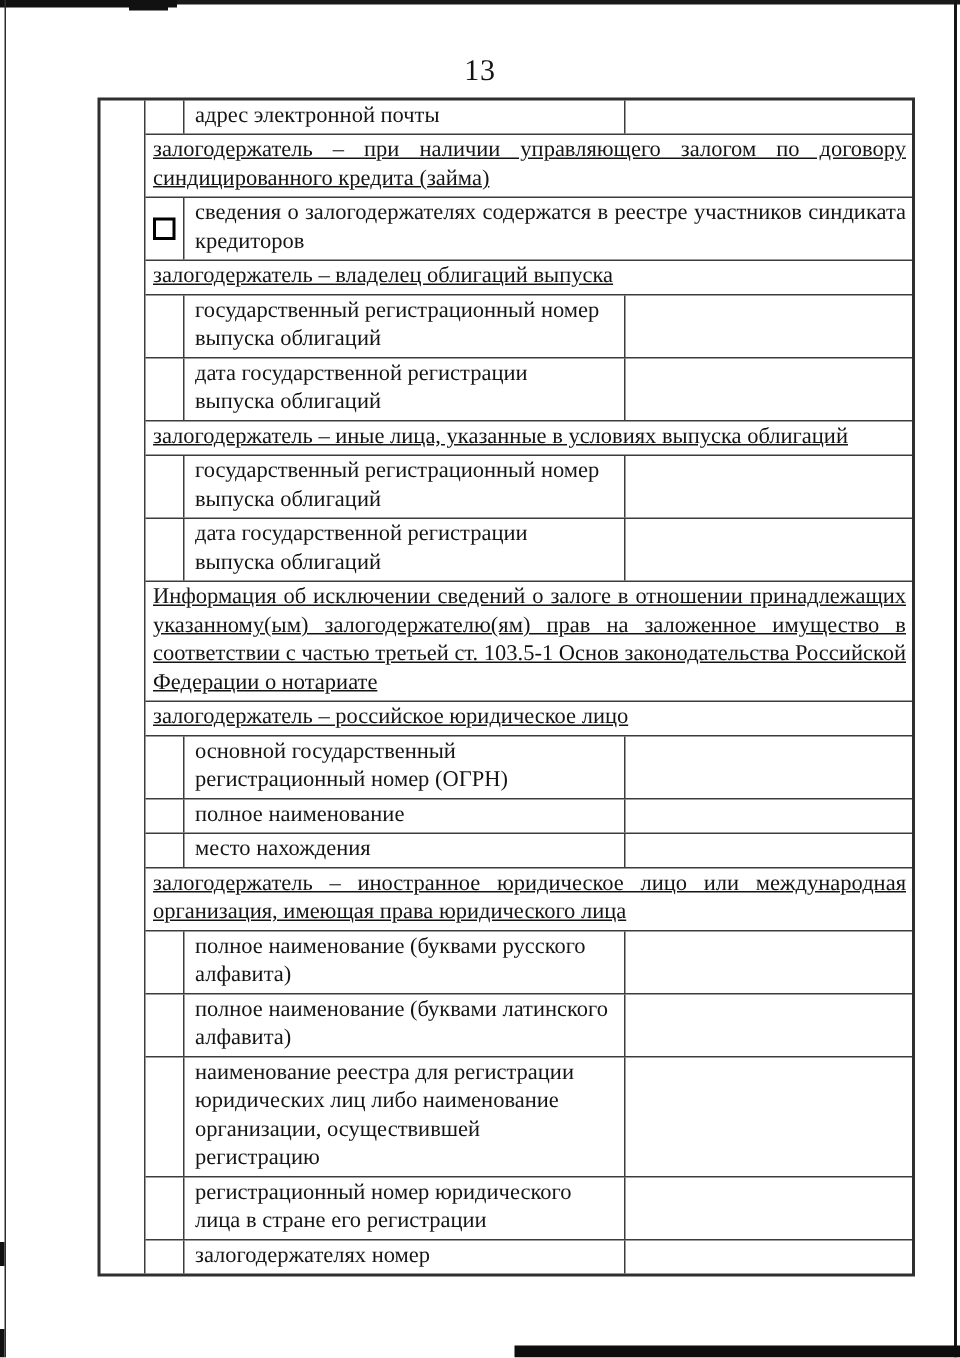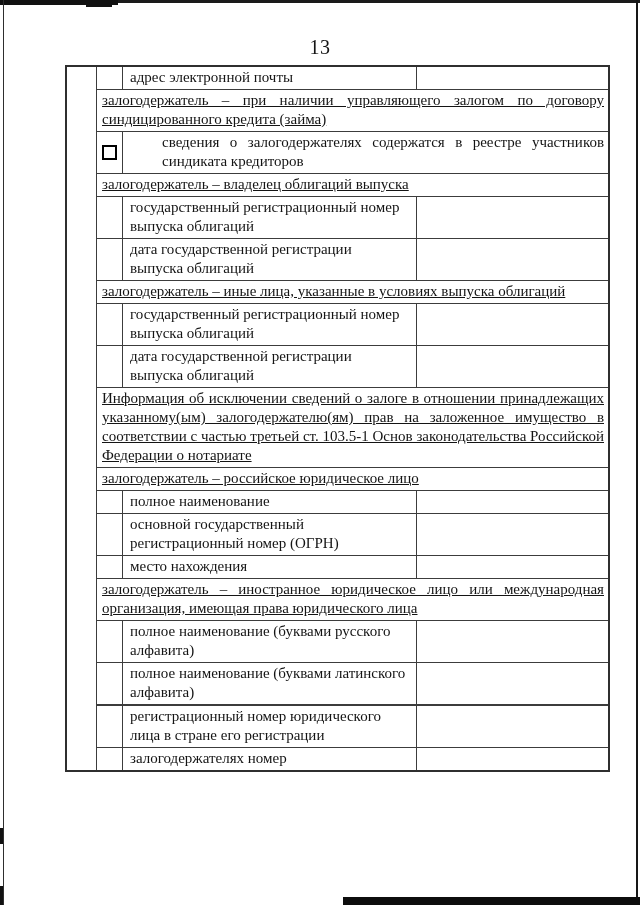--- a/index.html
+++ b/index.html
@@ -39,21 +39,21 @@
   .cell-section{flex:1;padding:1px 4px 2px 5px;text-align:justify;text-decoration:underline;}
   .indent{
     flex:none;width:25px;border-right:1.5px solid #3c3c3c;
     display:flex;align-items:center;justify-content:center;
   }
   .label{
     flex:none;width:276px;border-right:1.5px solid #3c3c3c;
     padding:1px 10px 2px 7px;box-sizing:content-box;
   }
   .value{flex:1;}
-  .cbtext{flex:1;padding:1px 4px 2px 7px;text-align:justify;margin-left:32px;}
+  .cbtext{flex:1;padding:1px 4px 2px 7px;text-align:justify;}
   .checkbox{
     display:block;width:11px;height:11px;
     border:2.6px solid #000;background:#fff;
   }
 </style>
 </head>
 <body>
 
 <div class="frame-top"></div>
 <div class="frame-top-thick"></div>
@@ -110,26 +110,26 @@
         <div class="value"></div>
       </div>
       <div class="row">
         <div class="cell-section">Информация об исключении сведений о залоге в отношении принадлежащих указанному(ым) залогодержателю(ям) прав на заложенное имущество в соответствии с частью третьей ст. 103.5-1 Основ законодательства Российской Федерации о нотариате</div>
       </div>
       <div class="row">
         <div class="cell-section">залогодержатель – российское юридическое лицо</div>
       </div>
       <div class="row">
         <div class="indent"></div>
-        <div class="label">полное наименование</div>
+        <div class="label">основной государственный регистрационный номер (ОГРН)</div>
         <div class="value"></div>
       </div>
       <div class="row">
         <div class="indent"></div>
-        <div class="label">основной государственный регистрационный номер (ОГРН)</div>
+        <div class="label">полное наименование</div>
         <div class="value"></div>
       </div>
       <div class="row">
         <div class="indent"></div>
         <div class="label">место нахождения</div>
         <div class="value"></div>
       </div>
       <div class="row">
         <div class="cell-section">залогодержатель – иностранное юридическое лицо или международная организация, имеющая права юридического лица</div>
       </div>
@@ -138,20 +138,21 @@
         <div class="label">полное наименование (буквами русского алфавита)</div>
         <div class="value"></div>
       </div>
       <div class="row">
         <div class="indent"></div>
         <div class="label">полное наименование (буквами латинского алфавита)</div>
         <div class="value"></div>
       </div>
       <div class="row">
         <div class="indent"></div>
+        <div class="label">наименование реестра для регистрации юридических лиц либо наименование организации, осуществившей регистрацию</div>
         <div class="value"></div>
       </div>
       <div class="row">
         <div class="indent"></div>
         <div class="label">регистрационный номер юридического лица в стране его регистрации</div>
         <div class="value"></div>
       </div>
       <div class="row">
         <div class="indent"></div>
         <div class="label">залогодержателях номер</div>

